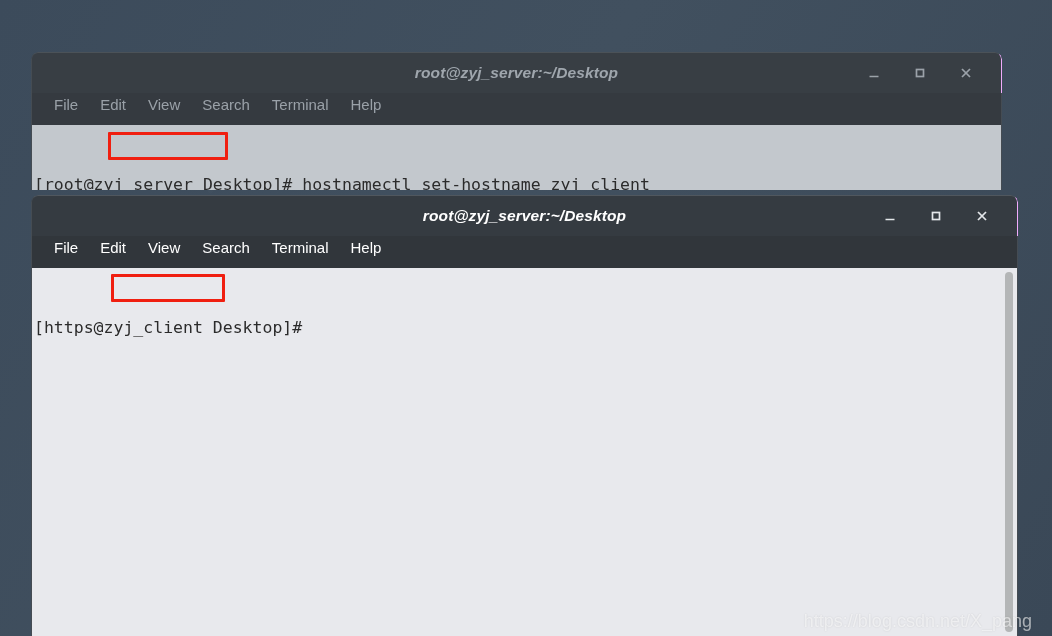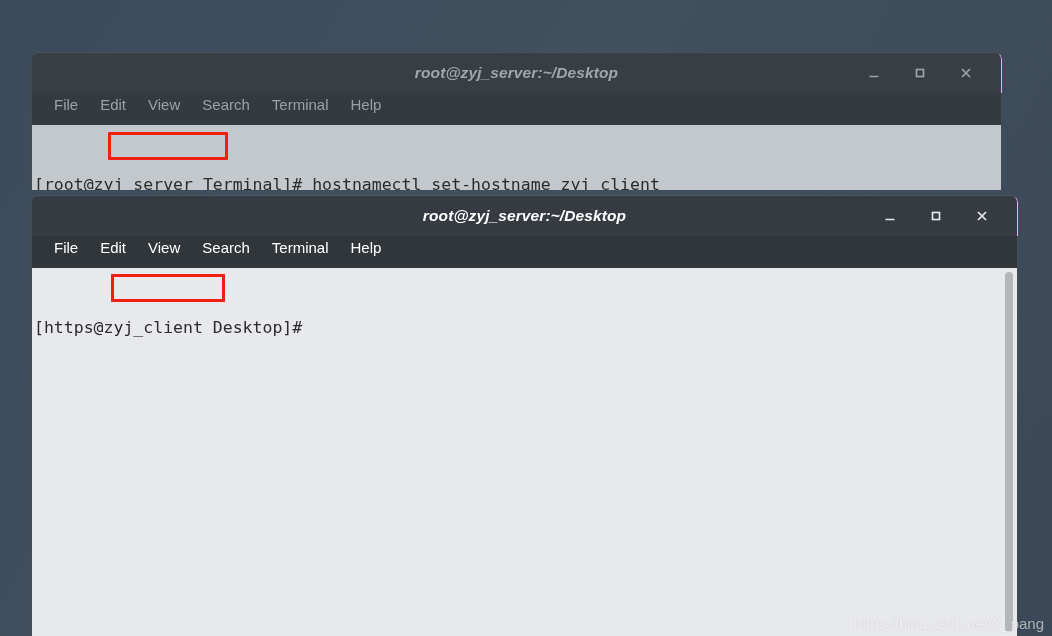--- a/index.html
+++ b/index.html
@@ -161,23 +161,23 @@
   .hl-box {
     position: absolute;
     border: 3px solid #f01f10;
     box-sizing: border-box;
     pointer-events: none;
     border-radius: 1px;
   }
 
   .watermark {
     position: absolute;
-    right: 8px;
+    right: 20px;
     bottom: 4px;
-    font-size: 15px;
+    font-size: 18px;
     font-family: "Liberation Sans", sans-serif;
     color: rgba(255,255,255,0.58);
     text-shadow: 0 0 2px rgba(0,0,0,0.12);
     white-space: nowrap;
     pointer-events: none;
   }
 </style>
 </head>
 <body>
 
@@ -211,21 +211,21 @@
       <div class="menu-item">File</div>
       <div class="menu-item">Edit</div>
       <div class="menu-item">View</div>
       <div class="menu-item">Search</div>
       <div class="menu-item">Terminal</div>
       <div class="menu-item">Help</div>
     </div>
 
     <div class="term-wrap">
       <div class="term-body shade-a">
-        <span class="line">[root@zyj_server Terminal]# hostnamectl set-hostname zyj_client</span>
+        <span class="line">[root@zyj_server Desktop]# hostnamectl set-hostname zyj_client</span>
         
       </div>
     </div>
 
   </div>
 </div>
 
 <div class="hl-box" style="left:108px; top:132px; width:120px; height:28px;"></div>
 
 <div class="window focused" id="win-front" style="left:31px; top:195px; width:987px; height:441px;">

